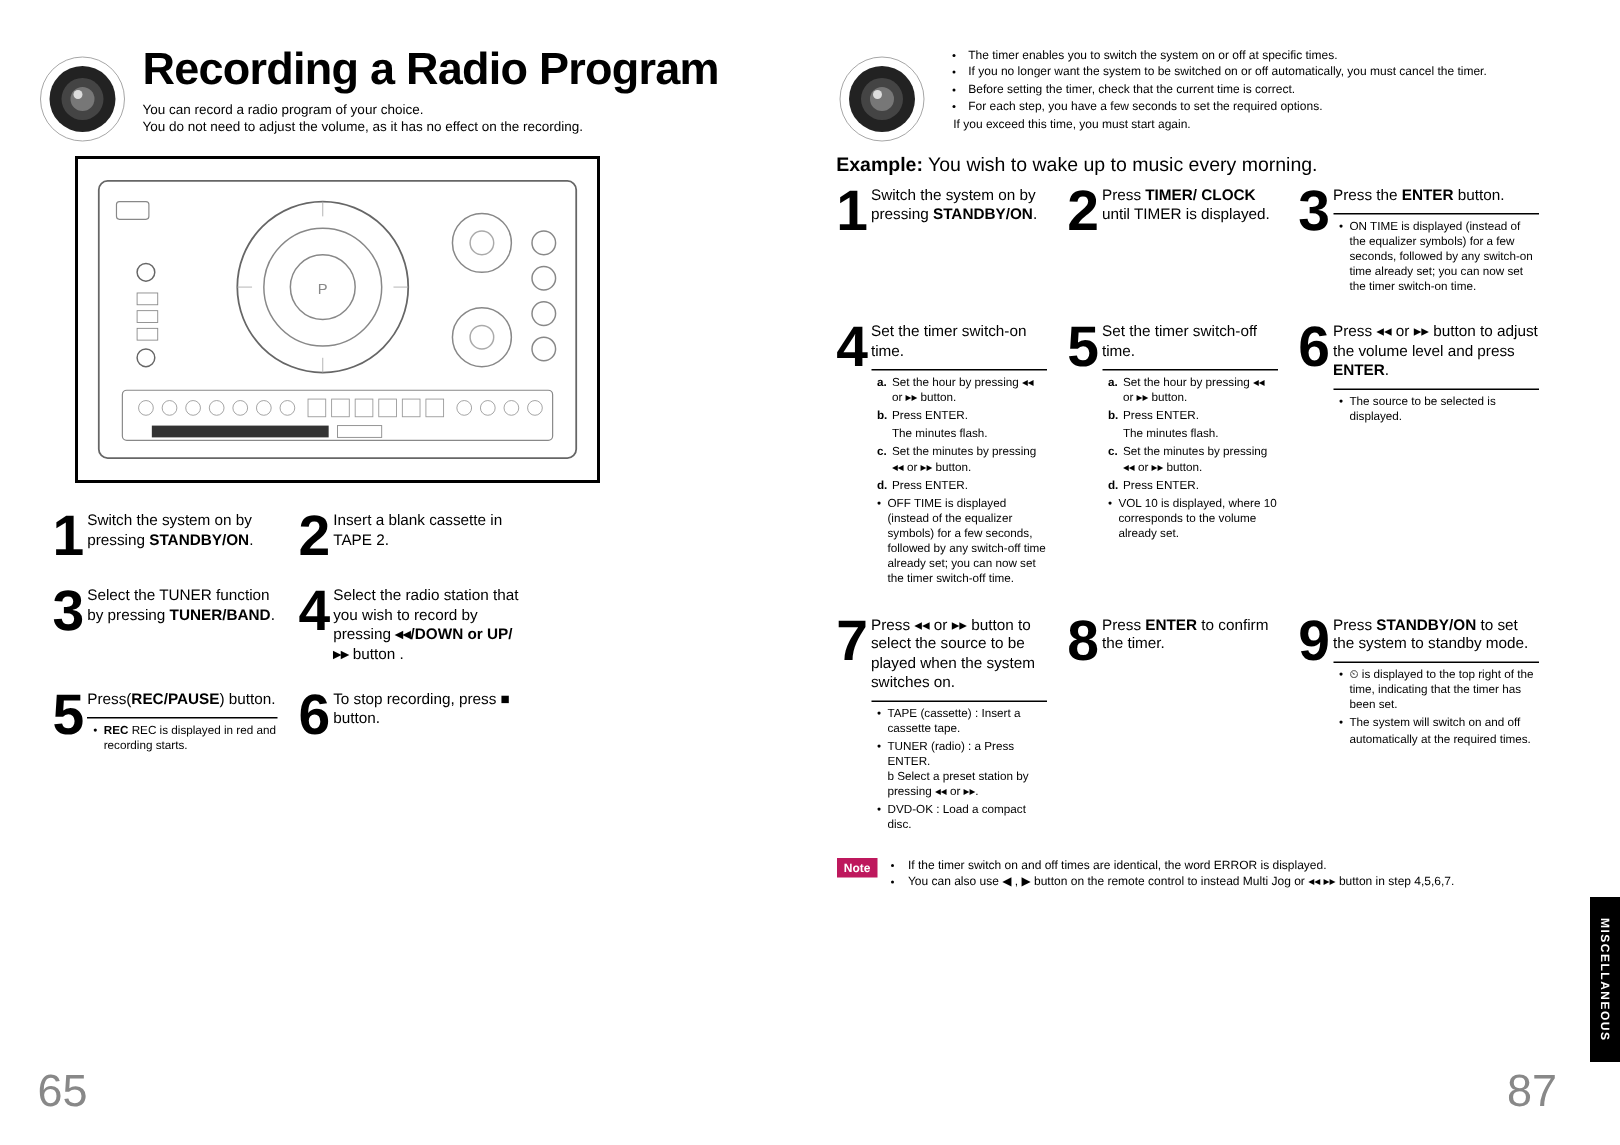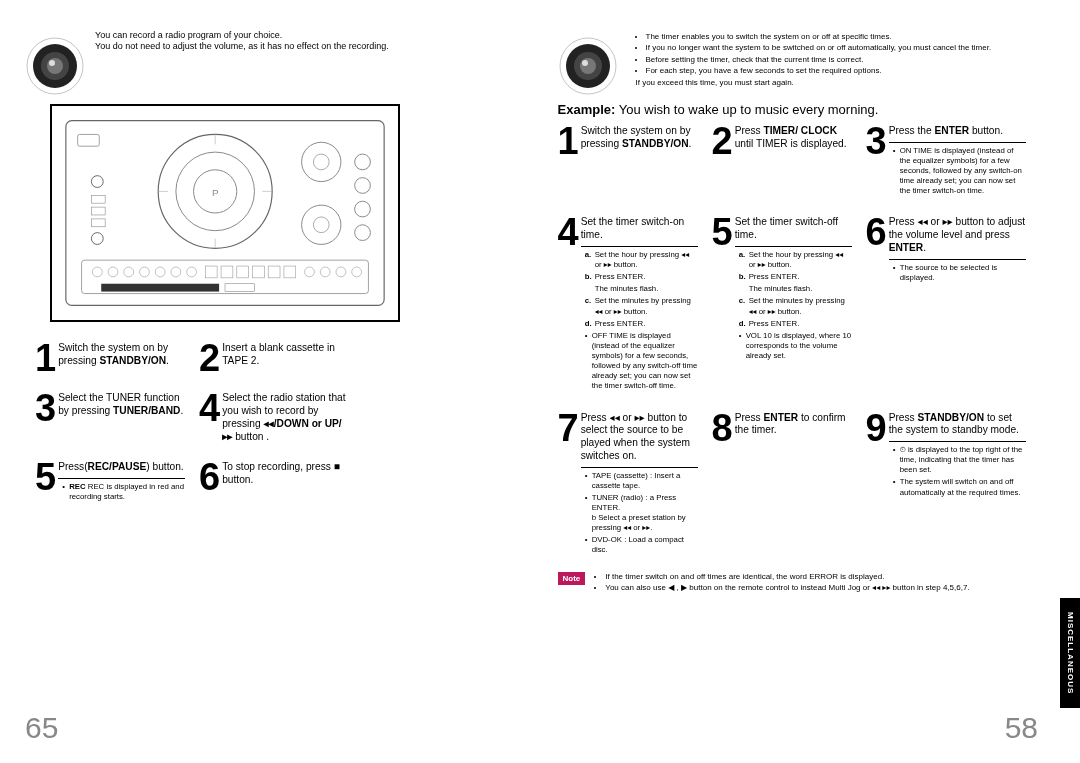--- a/index.html
+++ b/index.html
@@ -178,20 +178,21 @@
       <div class="speaker-icon">
         <svg viewBox="0 0 60 60">
           <circle cx="30" cy="30" r="28" fill="none" stroke="#888" stroke-width="0.5"></circle>
           <circle cx="30" cy="30" r="22" fill="#222"></circle>
           <circle cx="30" cy="30" r="14" fill="#444"></circle>
           <circle cx="30" cy="30" r="8" fill="#777"></circle>
           <circle cx="27" cy="27" r="3" fill="#ddd"></circle>
         </svg>
       </div>
       <div class="title-block">
+        <h1 class="page-title">Recording a Radio Program</h1>
         <div class="page-subtitle">
           <div>You can record a radio program of your choice.</div>
           <div>You do not need to adjust the volume, as it has no effect on the recording.</div>
         </div>
       </div>
     </div>
 
     <div class="diagram-frame">
       <svg class="diagram-inner" viewBox="0 0 340 200">
         <rect x="8" y="6" width="324" height="188" rx="6" fill="none" stroke="#666" stroke-width="1.2"></rect>
@@ -418,16 +419,16 @@
       <div class="note-tag">Note</div>
       <div class="note-body">
         <ul>
           <li>If the timer switch on and off times are identical, the word ERROR is displayed.</li>
           <li>You can also use ◀ , ▶ button on the remote control to instead Multi Jog or ◂◂ ▸▸ button in step 4,5,6,7.</li>
         </ul>
       </div>
     </div>
 
     <div class="misc-tab">MISCELLANEOUS</div>
-    <div class="page-num">58</div>
+    <div class="page-num">87</div>
   </div>
 
 </div>
 
 </body></html>

